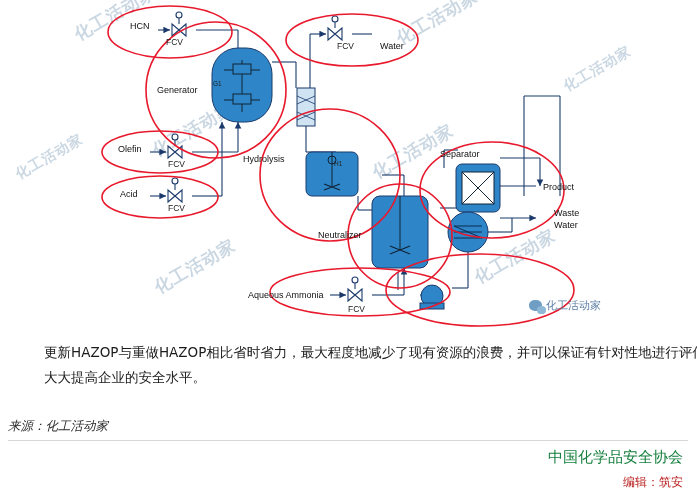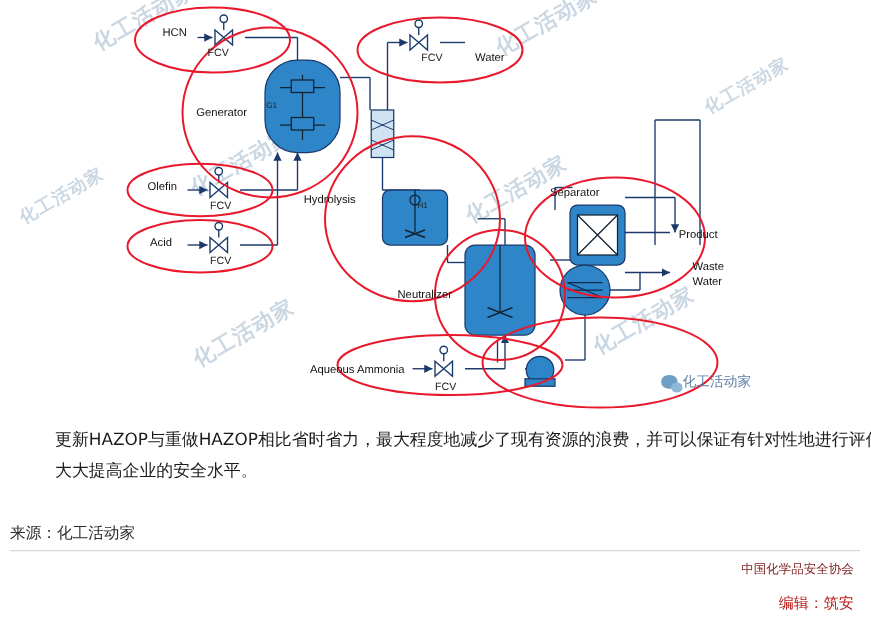--- a/index.html
+++ b/index.html
@@ -36,27 +36,28 @@
     color:#1b1b1b;
     font-family:"DejaVu Sans", sans-serif;
     margin-left:36px;
   }
   #source-line{
     position:absolute;
     left:8px;top:418px;
     font-size:12.5px;
     color:#2b2b2b;
     font-family:"DejaVu Sans", sans-serif;
+    font-style:italic;
   }
   #rule{
     position:absolute;left:8px;top:440px;width:680px;height:1px;background:#d8d8d8;
   }
   #footer-org{
     position:absolute;right:14px;top:448px;
-    font-size:10px;color:#7f1d1d;
+    font-size:15px;color:#15803d;
     font-family:Liberation Serif, serif;
   }
   #footer-editor{
     position:absolute;right:14px;top:474px;
     font-size:12px;color:#b91c1c;
     font-family:"DejaVu Sans", sans-serif;
   }
   #wechat-badge{
     position:absolute;right:96px;top:298px;
     display:flex;align-items:center;gap:4px;

